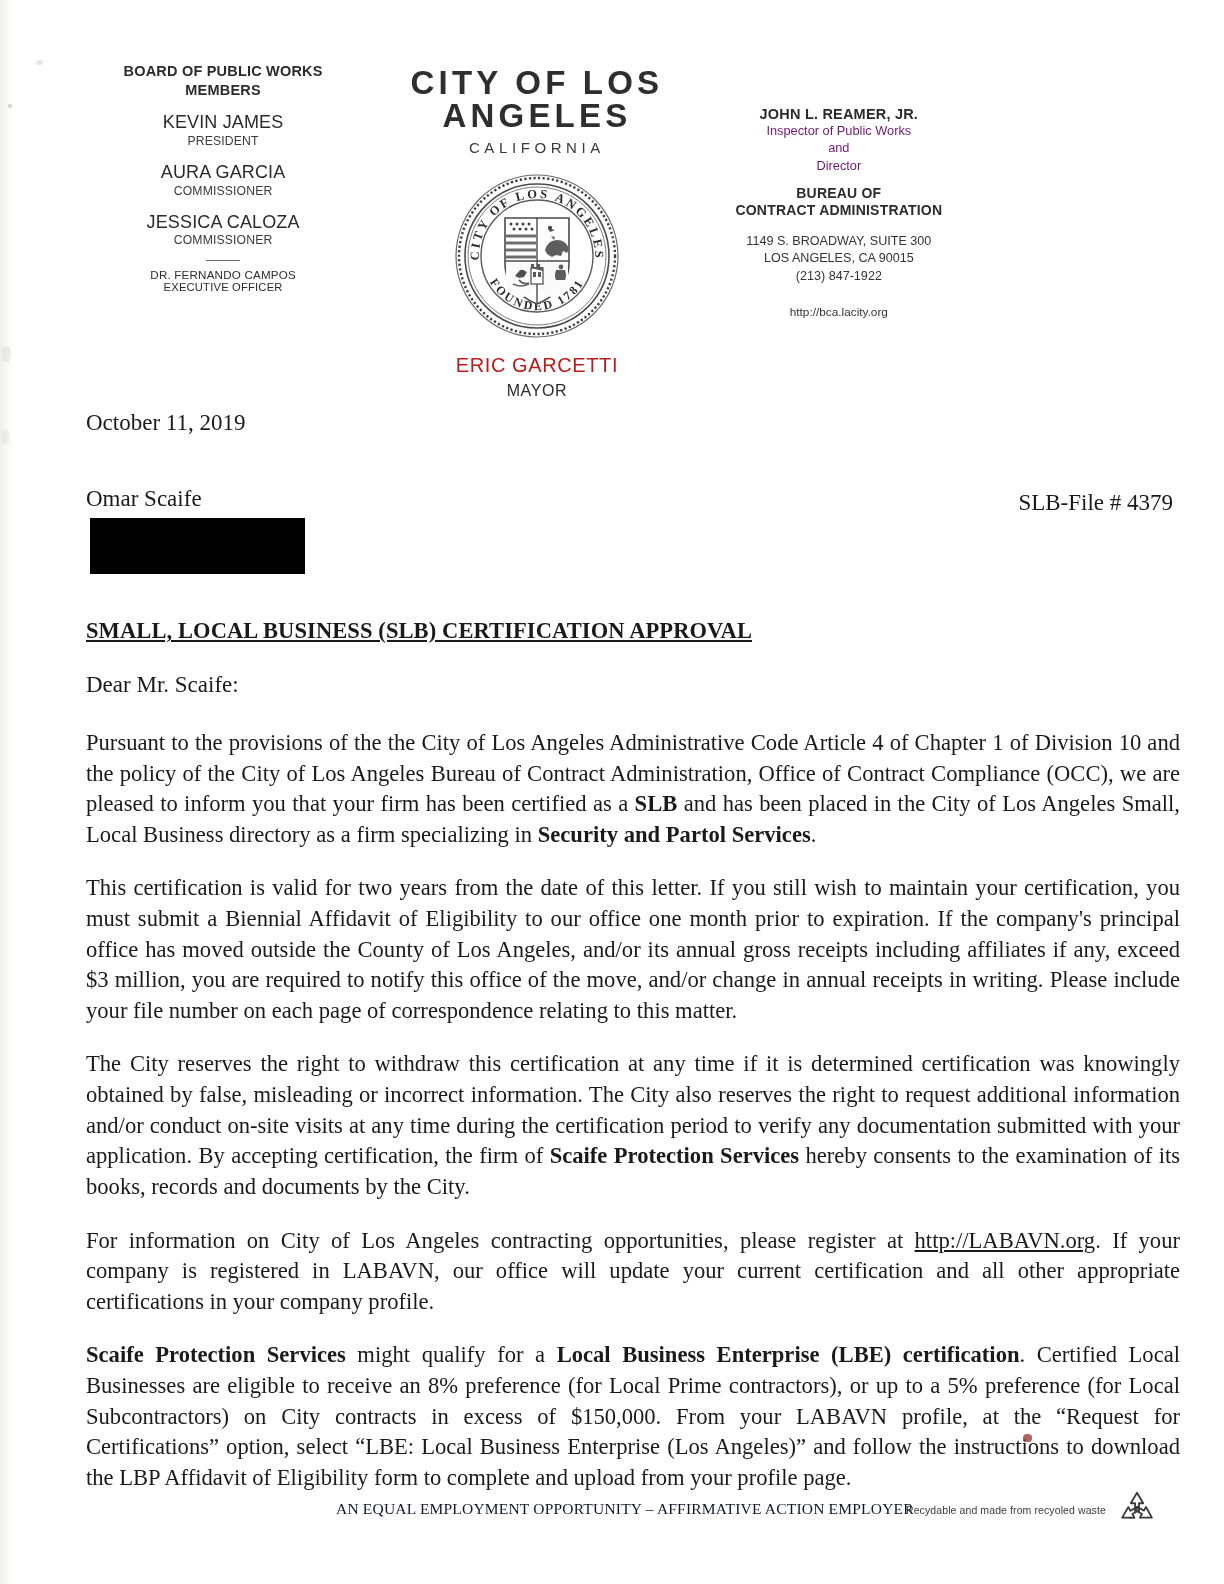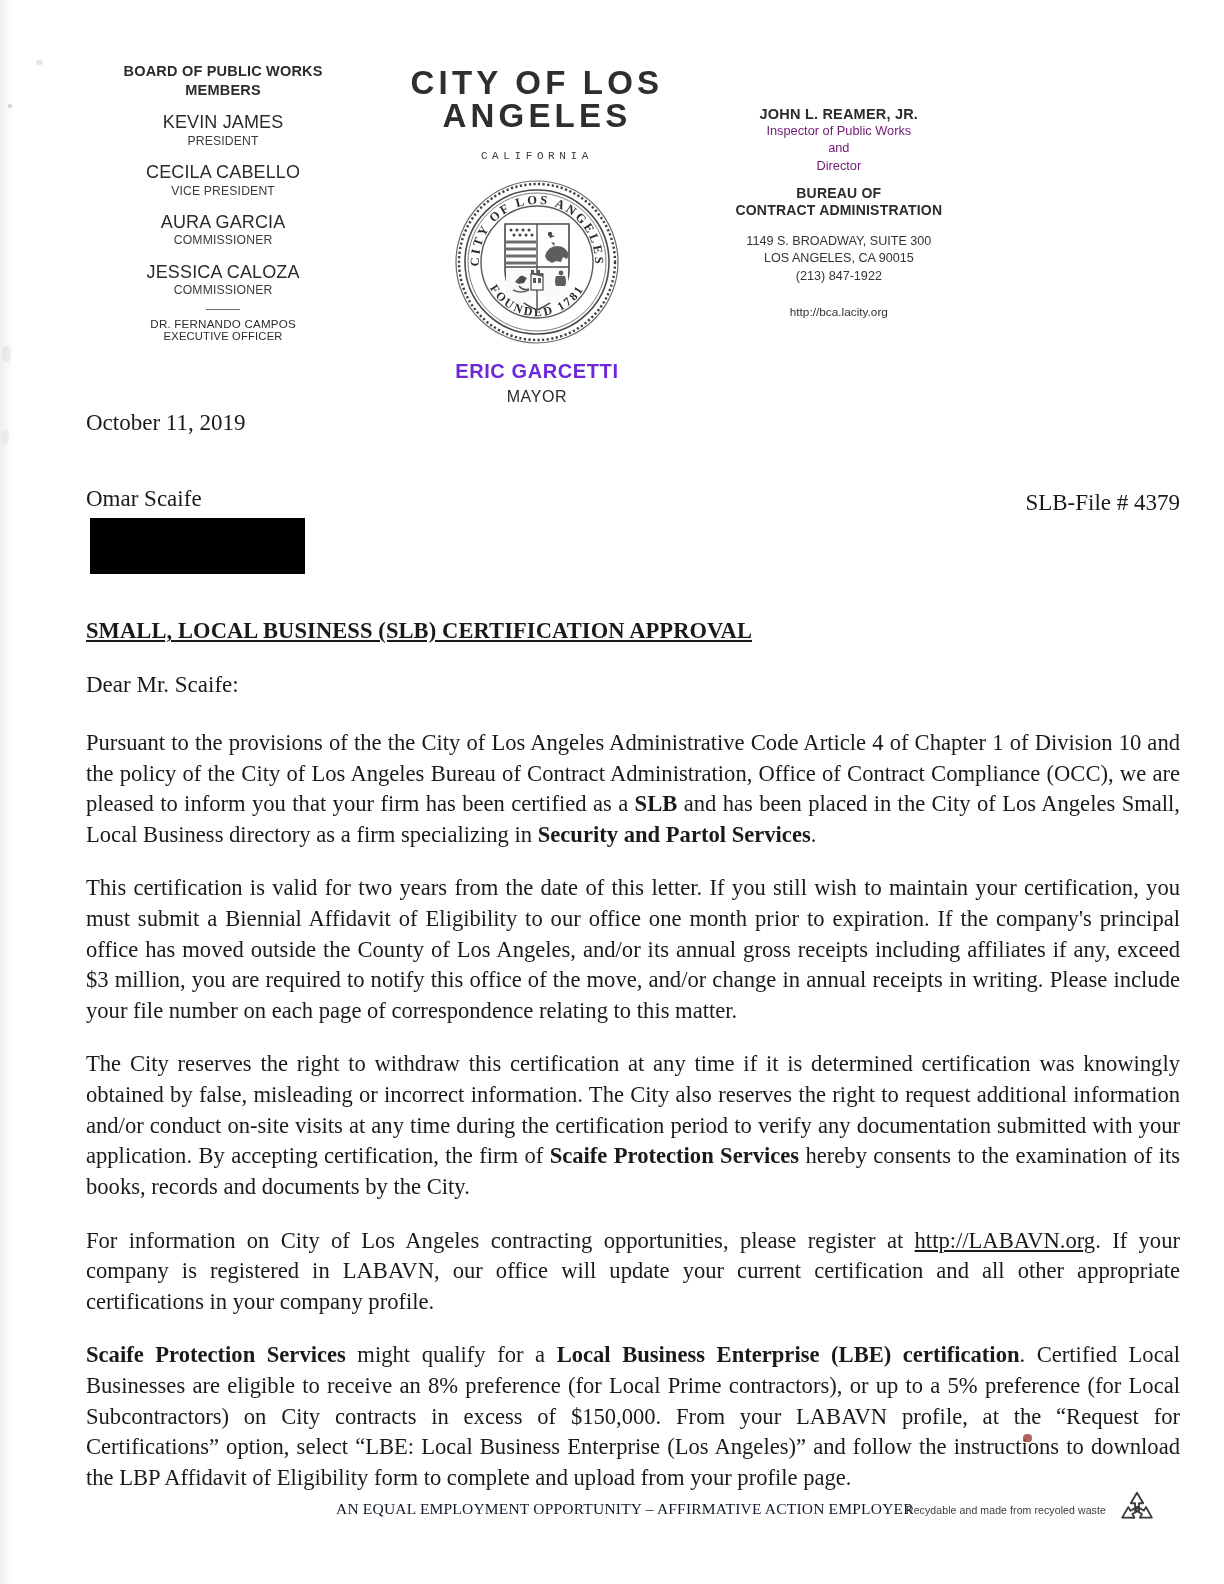--- a/index.html
+++ b/index.html
@@ -57,27 +57,27 @@
   .exec .name { font-size: 11.6px; letter-spacing:.2px; }
   .exec .role { font-size: 11.2px; letter-spacing:.2px; }
 
   .lh-center { width: 460px; text-align: center; margin-top: 4px; }
   .city-title {
     font-family: "Liberation Sans", sans-serif;
     font-size: 33px; font-weight: bold; letter-spacing: 4.2px; color: #2e2e2e;
     line-height: 1;
   }
   .state-title {
-    font-family: Liberation Mono, monospace;
-    font-size: 11px; letter-spacing: 4.6px; color: #3a3a3a; margin-top: 18px;
+    font-family: Liberation Sans, sans-serif;
+    font-size: 15px; letter-spacing: 4.6px; color: #3a3a3a; margin-top: 7px;
   }
   .seal-wrap { margin-top: 16px; display: flex; justify-content: center; }
   .mayor-name {
     font-family: "Liberation Sans", sans-serif;
-    font-size: 20px; letter-spacing: .6px; color: #6d28d9; margin-top: 14px; font-weight: bold;
+    font-size: 20px; letter-spacing: .6px; color: #b91c1c; margin-top: 14px;
   }
   .mayor-role {
     font-family: "Liberation Sans", sans-serif;
     font-size: 16px; letter-spacing: .6px; color: #2b2b2b; margin-top: 5px;
   }
 
   .lh-right { width: 300px; margin-right: 42px; margin-top: 44px; }
   .lh-right .dir-name { font-size: 14.5px; font-weight: bold; letter-spacing: .2px; }
   .lh-right .dir-line { font-size: 12.8px; line-height: 1.35; color:#701a75; }
   .lh-right .bureau {
@@ -91,21 +91,21 @@
     position: absolute;
     left: 86px; top: 0; width: 1094px;
   }
   .date-line { position: absolute; top: 410px; font-size: 23px; }
   .addressee { position: absolute; top: 486px; font-size: 23px; }
   .redaction {
     position: absolute; left: 4px; top: 518px;
     width: 215px; height: 56px; background: #000000;
   }
   .fileinfo {
-    position: absolute; top: 486px; right: 0; text-align: right;
+    position: absolute; top: 486px; right: 7px; text-align: right;
     font-size: 23px; line-height: 1.45;
   }
   .doc-title {
     position: absolute; top: 618px; left: 0;
     font-size: 22.5px; font-weight: bold; text-decoration: underline;
     letter-spacing: .1px;
     text-align: center;
   }
   .salutation { position: absolute; top: 672px; left: 0; font-size: 23px; }
 
@@ -152,24 +152,20 @@
 
     <div class="lh-col lh-left">
       <div class="board-title">
         <div>BOARD OF PUBLIC WORKS</div>
         <div>MEMBERS</div>
       </div>
 
       <div class="member">
         <div class="name">KEVIN JAMES</div>
         <div class="role">PRESIDENT</div>
-      </div>
-      <div class="member">
-        <div class="name">CECILA CABELLO</div>
-        <div class="role">VICE PRESIDENT</div>
       </div>
       <div class="member">
         <div class="name">AURA GARCIA</div>
         <div class="role">COMMISSIONER</div>
       </div>
       <div class="member">
         <div class="name">JESSICA CALOZA</div>
         <div class="role">COMMISSIONER</div>
       </div>
 

